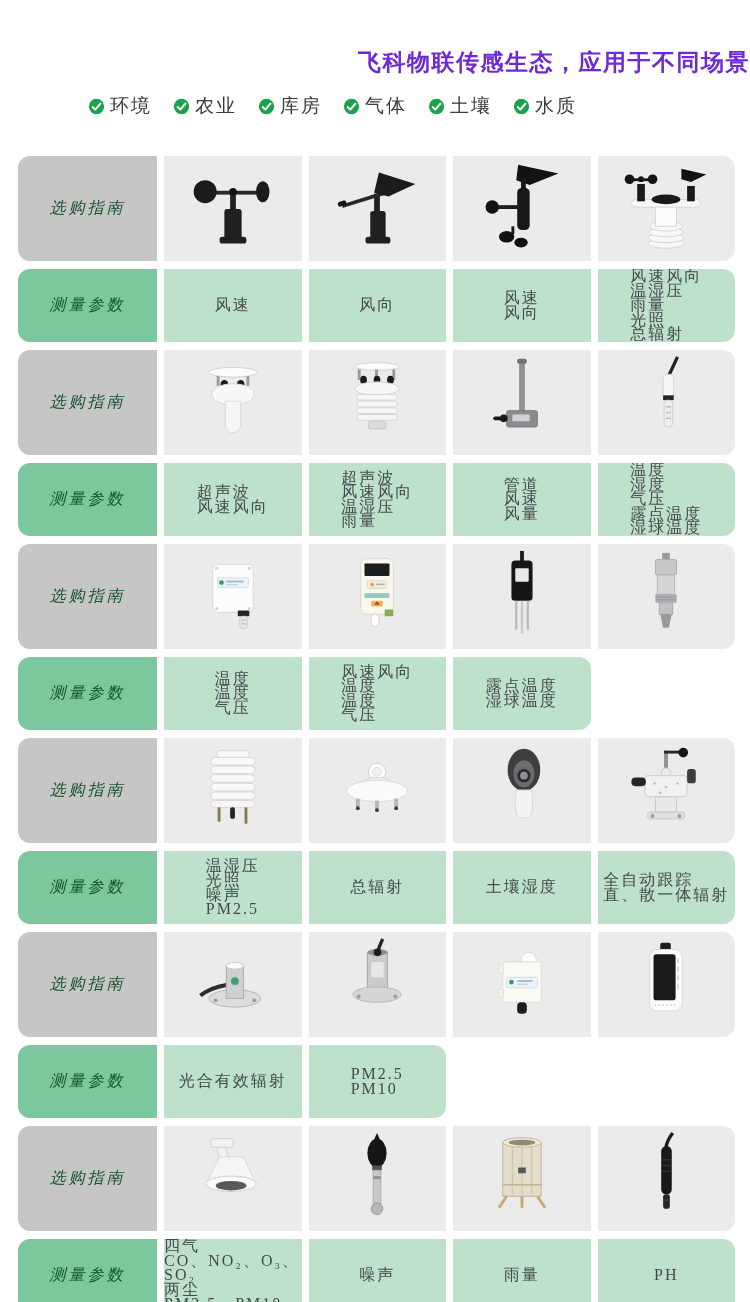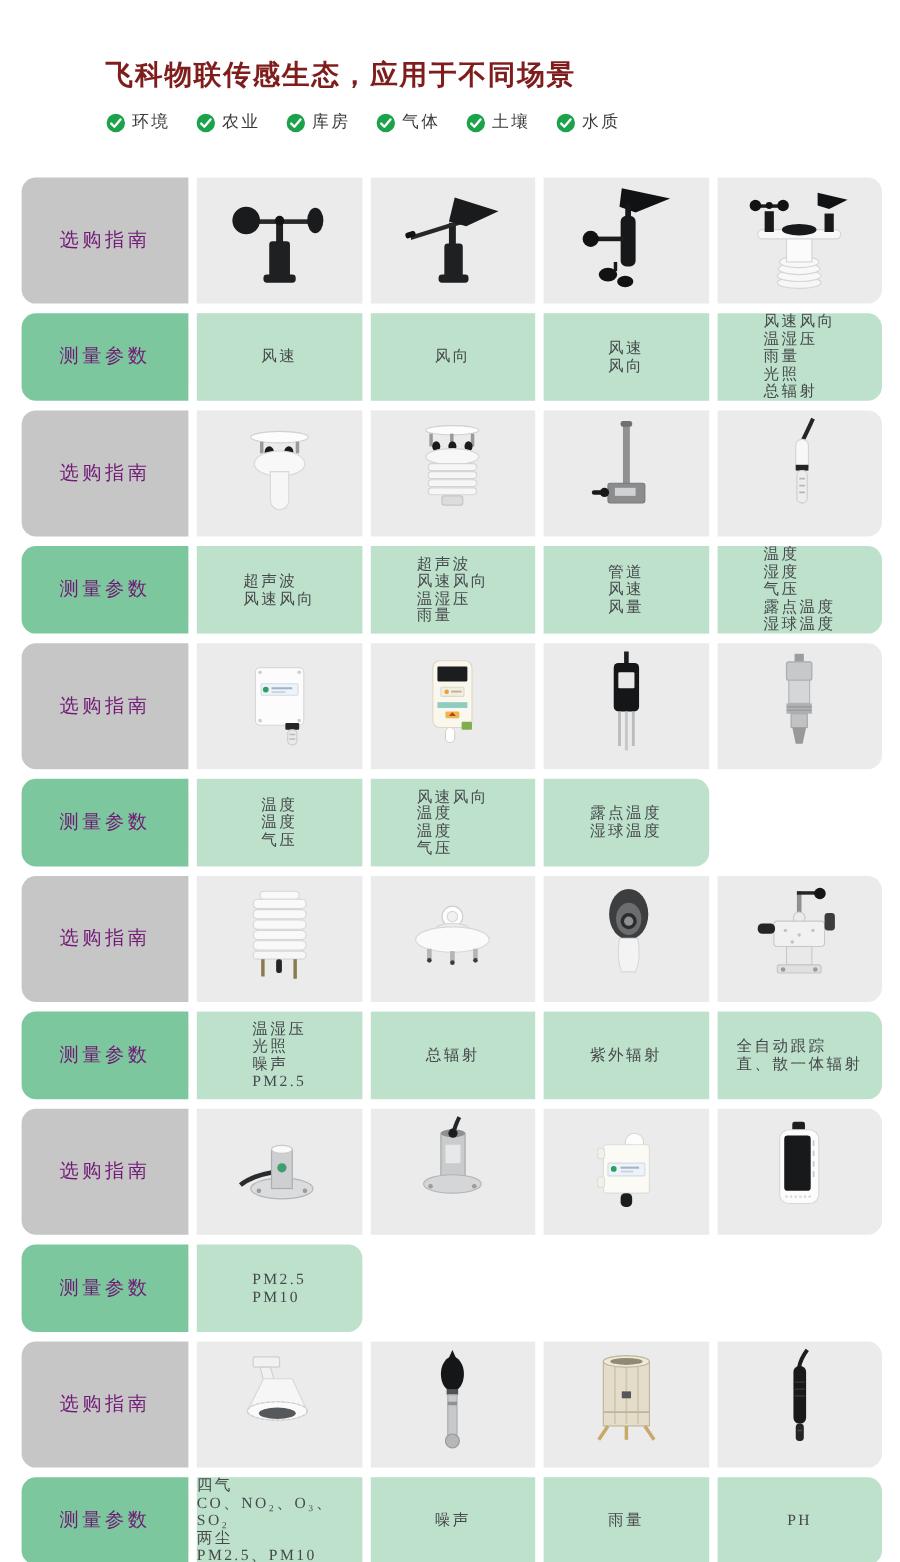--- a/index.html
+++ b/index.html
@@ -1,37 +1,37 @@
 <!DOCTYPE html>
 <html style="--check-green: #1ba24a; --guide-label-bg: #c6c6c6; --guide-cell-bg: #ebebeb; --params-label-bg: #7dc79e; --params-cell-bg: #bee1cc;"><head>
 <meta charset="utf-8">
 <style>
   html,body{margin:0;padding:0;background:#ffffff;}
   .page{position:relative;width:750px;height:1302px;background:#fff;overflow:hidden;
         font-family:"Liberation Sans",sans-serif;}
   
   .header{padding:47px 0 0 88px;}
-  .title{margin:0 0 15px 0;font-size:23px;font-weight:bold;color:#7f1d1d;letter-spacing:1.5px;}
+  .title{margin:0 0 15px 0;font-size:23px;font-weight:bold;color:#6d28d9;letter-spacing:1.5px;text-align:right;}
   .tags{display:flex;align-items:center;gap:21px;}
   .tag{display:flex;align-items:center;gap:5px;}
   .tag svg{width:17px;height:17px;display:block;}
-  .tag-label{font-family:"Liberation Serif",serif;font-size:14px;color:#3a3a3a;letter-spacing:2px;}
+  .tag-label{font-family:"Liberation Serif",serif;font-size:19px;color:#3a3a3a;letter-spacing:2px;}
   .check-bg{fill:var(--check-green,#1ba24a);}
   
   .table{margin:37px 15px 0 18px;width:717px;}
   .row{display:grid;grid-template-columns:139px 1fr 1fr 1fr 1fr;column-gap:7px;margin-bottom:8px;}
   .cell{display:flex;align-items:center;justify-content:center;overflow:hidden;}
   .guide-row .cell{height:105px;background:var(--guide-cell-bg,#ebebeb);}
   .guide-row .label-cell{background:var(--guide-label-bg,#c6c6c6);border-radius:12px 0 0 12px;}
   .guide-row .cell:last-child{border-radius:0 12px 12px 0;}
   .params-row .cell{height:73px;background:var(--params-cell-bg,#bee1cc);}
   .params-row .label-cell{background:var(--params-label-bg,#7dc79e);border-radius:12px 0 0 12px;}
   .params-row .cell:last-child{border-radius:0 12px 12px 0;}
-  .label-cell{color:#701a75;font-size:16px;letter-spacing:3px;}
-  .param-text{display:inline-block;font-family:"Liberation Serif",serif;font-size:13px;
+  .label-cell{color:#14532d;font-size:16px;letter-spacing:3px;font-style:italic;}
+  .param-text{display:inline-block;font-family:"Liberation Serif",serif;font-size:16px;
               line-height:14.5px;color:#45494b;letter-spacing:2px;white-space:pre-line;text-align:left;}
   .prod{width:124px;height:96px;display:block;}
   .defs{position:absolute;width:0;height:0;overflow:hidden;}
 </style>
 </head>
 <body>
 
 <svg class="defs" xmlns="http://www.w3.org/2000/svg">
 <defs>
 <symbol id="check-icon" viewBox="0 0 20 20">
@@ -521,21 +521,21 @@
         <div class="cell param-cell">
           <span class="param-text">温湿压
 光照
 噪声
 PM2.5</span>
         </div>
         <div class="cell param-cell">
           <span class="param-text">总辐射</span>
         </div>
         <div class="cell param-cell">
-          <span class="param-text">紫外辐射</span>
+          <span class="param-text">土壤湿度</span>
         </div>
         <div class="cell param-cell">
           <span class="param-text">全自动跟踪
 直、散一体辐射</span>
         </div>
       </div>
       <div class="row guide-row">
         <div class="cell label-cell">选购指南</div>
         <div class="cell product-cell">
           <svg class="prod" viewBox="0 0 100 100">
@@ -553,20 +553,23 @@
           </svg>
         </div>
         <div class="cell product-cell">
           <svg class="prod" viewBox="0 0 100 100">
             <use href="#pm-sensor-icon"></use>
           </svg>
         </div>
       </div>
       <div class="row params-row">
         <div class="cell label-cell">测量参数</div>
+        <div class="cell param-cell">
+          <span class="param-text">光合有效辐射</span>
+        </div>
         <div class="cell param-cell">
           <span class="param-text">PM2.5
 PM10</span>
         </div>
       </div>
       <div class="row guide-row">
         <div class="cell label-cell">选购指南</div>
         <div class="cell product-cell">
           <svg class="prod" viewBox="0 0 100 100">
             <use href="#gas-dome-icon"></use>

